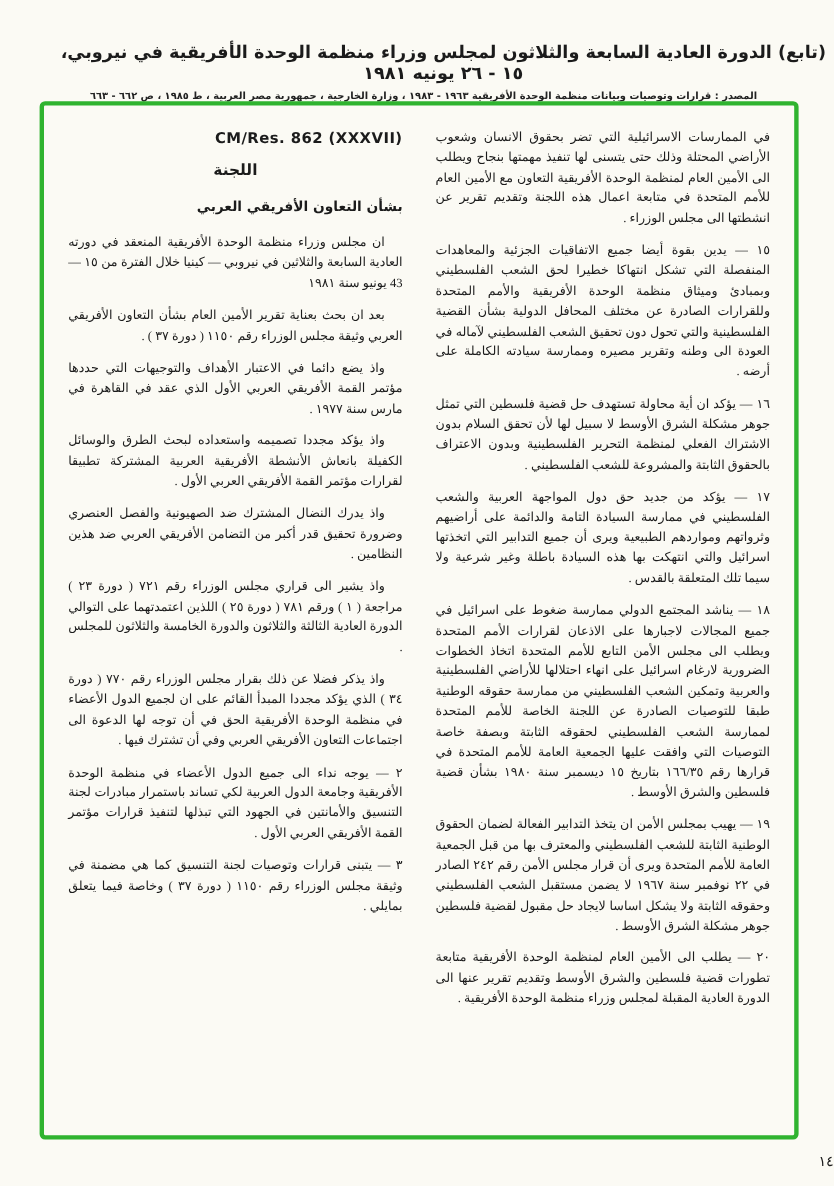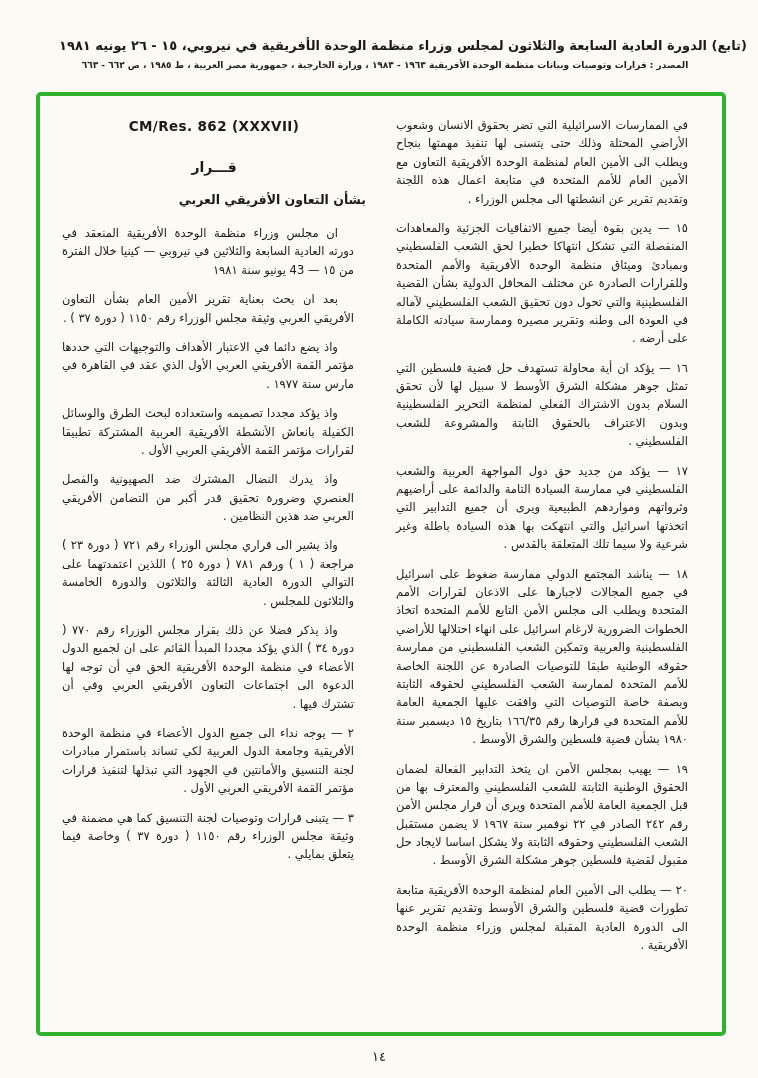--- a/index.html
+++ b/index.html
@@ -7,50 +7,50 @@
   body {
     width: 758px; height: 1078px;
     background: #fbfaf4;
     font-family: "DejaVu Sans", sans-serif;
     color: #1b1b1b;
     overflow: hidden;
   }
   .page { position: relative; width: 758px; height: 1078px; }
 
   .header { position: absolute; top: 38px; left: 0; right: 0; text-align: center; direction: rtl; }
-  .header-line1 { font-size: 13px; font-weight: bold; letter-spacing: 0.2px; padding-left: 48px; }
+  .header-line1 { font-size: 16px; font-weight: bold; letter-spacing: 0.2px; padding-left: 48px; }
   .header-line2 { font-size: 9px; font-weight: bold; margin-top: 7px; color: #222; padding-left: 12px; }
 
   .frame {
     position: absolute; left: 36px; top: 92px;
     width: 690px; height: 944px;
     border: 4px solid #2fb32f;
     border-radius: 5px;
     padding: 20px 22px 14px 22px;
     overflow: hidden;
     background: #fbfaf4;
   }
   .columns { direction: rtl; display: flex; gap: 30px; height: 100%; }
   .col { flex: 1; min-width: 0; text-align: justify; font-size: 11.5px; line-height: 1.6; }
 
   .ref {
-    direction: ltr; text-align: center;
+    direction: ltr; text-align: right;
     font-weight: bold; font-size: 13.5px; letter-spacing: 0.4px;
-    margin: 0 0 18px 0;
+    margin: 0 0 6px 0;
   }
   .doc-title { text-align: center; font-weight: bold; font-size: 14px; margin: 4px 0 12px 0; }
   .doc-subtitle { text-align: right; font-weight: bold; font-size: 12.5px; margin: 0 0 14px 0; }
 
-  p.para { margin: 0 12px 11px 0; text-indent: 1.4em; }
+  p.para { margin: 0 0 11px 0; text-indent: 1.4em; font-family: Liberation Serif, serif; }
   p.para.numbered { text-indent: 0; }
   p.para.continuation { text-indent: 0; }
 
   .footer {
     position: absolute; bottom: 14px; left: 0; right: 0;
-    text-align: center; font-size: 13px; color: #1b1b1b;
+    text-align: right; font-size: 13px; color: #1b1b1b;
   }
 </style>
 </head>
 <body>
 
 <div class="page">
 
   <div class="header">
     <div class="header-line1">(تابع) الدورة العادية السابعة والثلاثون لمجلس وزراء منظمة الوحدة الأفريقية في نيروبي، ١٥ - ٢٦ يونيه ١٩٨١</div>
     <div class="header-line2">المصدر : قرارات وتوصيات وبيانات منظمة الوحدة الأفريقية ١٩٦٣ - ١٩٨٣ ، وزارة الخارجية ، جمهورية مصر العربية ، ط ١٩٨٥ ، ص ٦٦٢ - ٦٦٣</div>
@@ -64,21 +64,21 @@
         <p class="para numbered">١٥ — يدين بقوة أيضا جميع الاتفاقيات الجزئية والمعاهدات المنفصلة التي تشكل انتهاكا خطيرا لحق الشعب الفلسطيني وبمبادئ وميثاق منظمة الوحدة الأفريقية والأمم المتحدة وللقرارات الصادرة عن مختلف المحافل الدولية بشأن القضية الفلسطينية والتي تحول دون تحقيق الشعب الفلسطيني لآماله في العودة الى وطنه وتقرير مصيره وممارسة سيادته الكاملة على أرضه .</p>
         <p class="para numbered">١٦ — يؤكد ان أية محاولة تستهدف حل قضية فلسطين التي تمثل جوهر مشكلة الشرق الأوسط لا سبيل لها لأن تحقق السلام بدون الاشتراك الفعلي لمنظمة التحرير الفلسطينية وبدون الاعتراف بالحقوق الثابتة والمشروعة للشعب الفلسطيني .</p>
         <p class="para numbered">١٧ — يؤكد من جديد حق دول المواجهة العربية والشعب الفلسطيني في ممارسة السيادة التامة والدائمة على أراضيهم وثرواتهم ومواردهم الطبيعية ويرى أن جميع التدابير التي اتخذتها اسرائيل والتي انتهكت بها هذه السيادة باطلة وغير شرعية ولا سيما تلك المتعلقة بالقدس .</p>
         <p class="para numbered">١٨ — يناشد المجتمع الدولي ممارسة ضغوط على اسرائيل في جميع المجالات لاجبارها على الاذعان لقرارات الأمم المتحدة ويطلب الى مجلس الأمن التابع للأمم المتحدة اتخاذ الخطوات الضرورية لارغام اسرائيل على انهاء احتلالها للأراضي الفلسطينية والعربية وتمكين الشعب الفلسطيني من ممارسة حقوقه الوطنية طبقا للتوصيات الصادرة عن اللجنة الخاصة للأمم المتحدة لممارسة الشعب الفلسطيني لحقوقه الثابتة وبصفة خاصة التوصيات التي وافقت عليها الجمعية العامة للأمم المتحدة في قرارها رقم ١٦٦/٣٥ بتاريخ ١٥ ديسمبر سنة ١٩٨٠ بشأن قضية فلسطين والشرق الأوسط .</p>
         <p class="para numbered">١٩ — يهيب بمجلس الأمن ان يتخذ التدابير الفعالة لضمان الحقوق الوطنية الثابتة للشعب الفلسطيني والمعترف بها من قبل الجمعية العامة للأمم المتحدة ويرى أن قرار مجلس الأمن رقم ٢٤٢ الصادر في ٢٢ نوفمبر سنة ١٩٦٧ لا يضمن مستقبل الشعب الفلسطيني وحقوقه الثابتة ولا يشكل اساسا لايجاد حل مقبول لقضية فلسطين جوهر مشكلة الشرق الأوسط .</p>
         <p class="para numbered">٢٠ — يطلب الى الأمين العام لمنظمة الوحدة الأفريقية متابعة تطورات قضية فلسطين والشرق الأوسط وتقديم تقرير عنها الى الدورة العادية المقبلة لمجلس وزراء منظمة الوحدة الأفريقية .</p>
       </div>
 
       <div class="col">
         <div class="ref">CM/Res. 862 (XXXVII)</div>
-        <div class="doc-title">قـــرار</div>
+        <div class="doc-title">اللجنة</div>
         <div class="doc-subtitle">بشأن التعاون الأفريقي العربي</div>
         <p class="para">ان مجلس وزراء منظمة الوحدة الأفريقية المنعقد في دورته العادية السابعة والثلاثين في نيروبي — كينيا خلال الفترة من ١٥ — 43 يونيو سنة ١٩٨١</p>
         <p class="para">بعد ان بحث بعناية تقرير الأمين العام بشأن التعاون الأفريقي العربي وثيقة مجلس الوزراء رقم ١١٥٠ ( دورة ٣٧ ) .</p>
         <p class="para">واذ يضع دائما في الاعتبار الأهداف والتوجيهات التي حددها مؤتمر القمة الأفريقي العربي الأول الذي عقد في القاهرة في مارس سنة ١٩٧٧ .</p>
         <p class="para">واذ يؤكد مجددا تصميمه واستعداده لبحث الطرق والوسائل الكفيلة بانعاش الأنشطة الأفريقية العربية المشتركة تطبيقا لقرارات مؤتمر القمة الأفريقي العربي الأول .</p>
         <p class="para">واذ يدرك النضال المشترك ضد الصهيونية والفصل العنصري وضرورة تحقيق قدر أكبر من التضامن الأفريقي العربي ضد هذين النظامين .</p>
         <p class="para">واذ يشير الى قراري مجلس الوزراء رقم ٧٢١ ( دورة ٢٣ ) مراجعة ( ١ ) ورقم ٧٨١ ( دورة ٢٥ ) اللذين اعتمدتهما على التوالي الدورة العادية الثالثة والثلاثون والدورة الخامسة والثلاثون للمجلس .</p>
         <p class="para">واذ يذكر فضلا عن ذلك بقرار مجلس الوزراء رقم ٧٧٠ ( دورة ٣٤ ) الذي يؤكد مجددا المبدأ القائم على ان لجميع الدول الأعضاء في منظمة الوحدة الأفريقية الحق في أن توجه لها الدعوة الى اجتماعات التعاون الأفريقي العربي وفي أن تشترك فيها .</p>
         <p class="para numbered">٢ — يوجه نداء الى جميع الدول الأعضاء في منظمة الوحدة الأفريقية وجامعة الدول العربية لكي تساند باستمرار مبادرات لجنة التنسيق والأمانتين في الجهود التي تبذلها لتنفيذ قرارات مؤتمر القمة الأفريقي العربي الأول .</p>
         <p class="para numbered">٣ — يتبنى قرارات وتوصيات لجنة التنسيق كما هي مضمنة في وثيقة مجلس الوزراء رقم ١١٥٠ ( دورة ٣٧ ) وخاصة فيما يتعلق بمايلي .</p>

